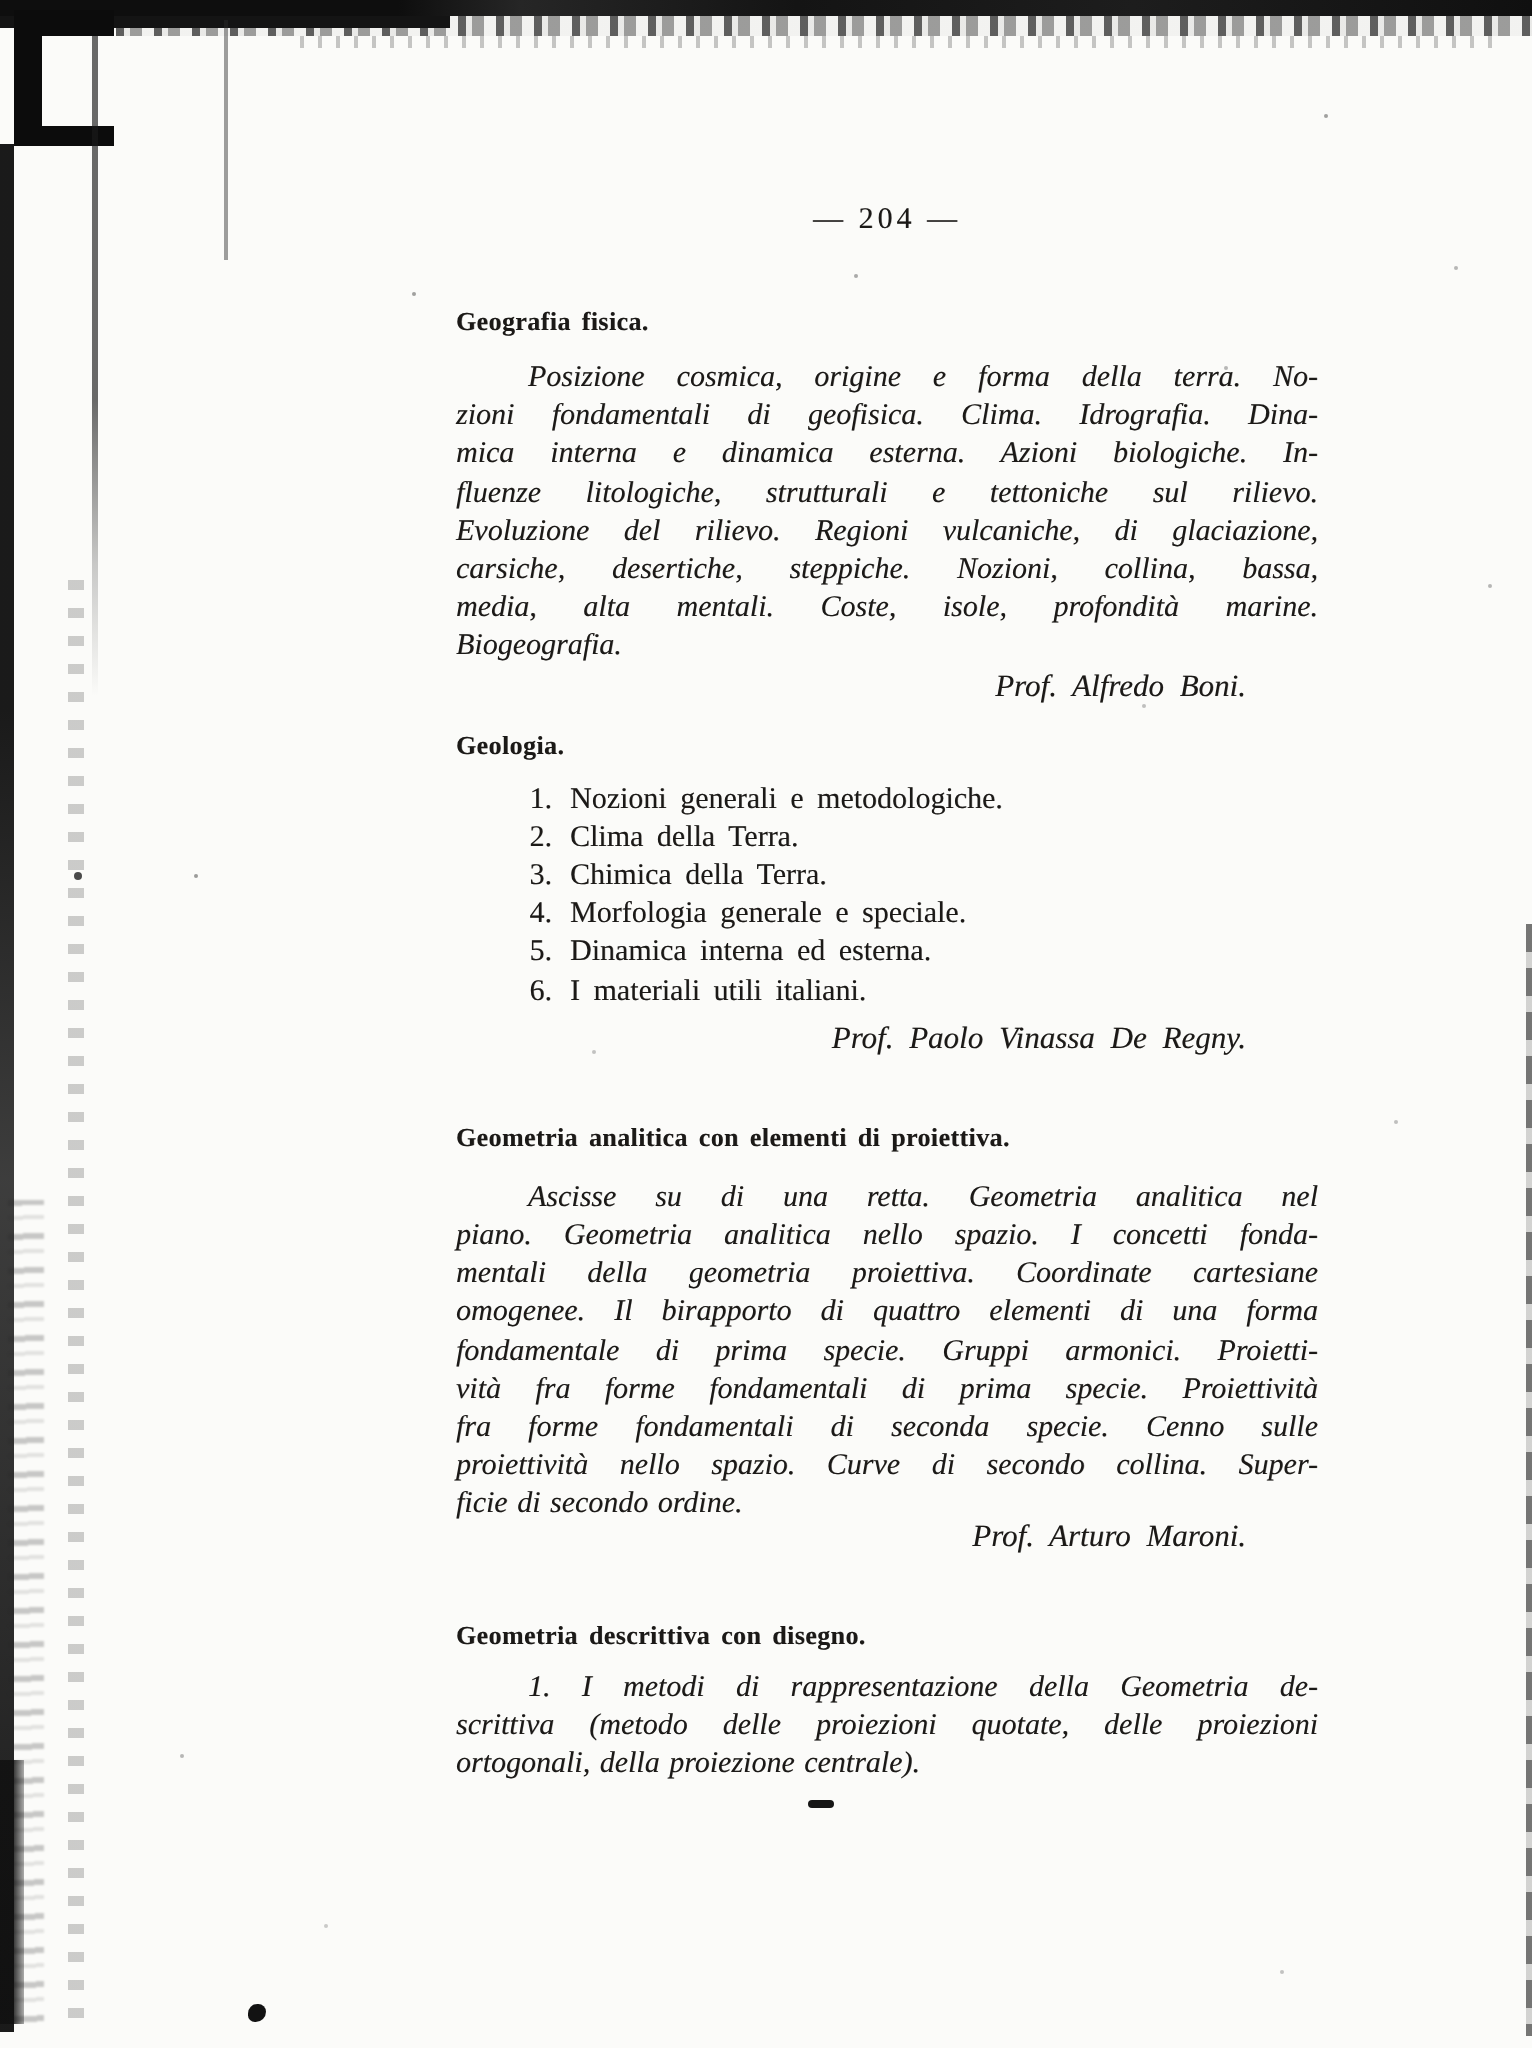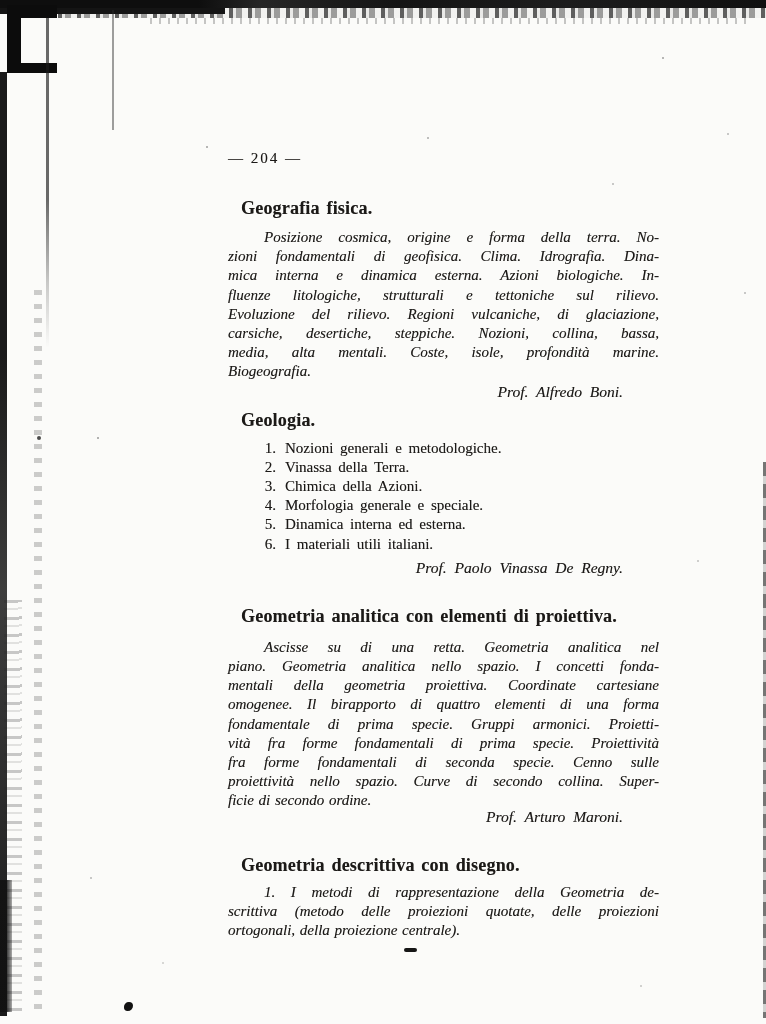--- a/index.html
+++ b/index.html
@@ -46,22 +46,22 @@
       697px 560px 0 0 rgba(80,80,80,.35),
       571px 352px 0 0 rgba(80,80,80,.35),
       90px 877px 0 0 rgba(80,80,80,.4),
       640px 985px 0 0 rgba(90,90,90,.35),
       296px 525px 0 0 rgba(90,90,90,.35),
       162px 962px 0 0 rgba(90,90,90,.3);}
   
   .content{position:absolute;left:228px;top:0;width:431px;
     font-size:15px;line-height:19.2px;
     text-shadow:.2px .2px 0 rgba(20,18,15,.4);}
-  .page-number{padding-top:101px;letter-spacing:2px;line-height:18px;margin-top:48px;}
-  .heading{font-weight:bold;font-size:18px;line-height:19px;margin-left:13px;
+  .page-number{padding-top:101px;text-align:center;letter-spacing:2px;line-height:18px;}
+  .heading{font-weight:bold;font-size:13px;line-height:19px;margin-left:0;
     word-spacing:2px;letter-spacing:.2px;}
   .para .line{text-align:justify;text-align-last:justify;word-spacing:1px;font-style:italic;}
   .para .line.first{text-indent:36px;}
   .para .line.last{text-align-last:left;}
   .professor{font-style:italic;font-weight:400;font-size:15.5px;line-height:19px;
     text-align:right;padding-right:36px;word-spacing:4px;}
   .geo-list{margin-left:34px;}
   .geo-list .item{display:flex;line-height:19.2px;}
   .geo-list .num{min-width:14px;margin-right:9px;text-align:right;}
   .geo-list .item-text{word-spacing:3px;}
@@ -112,25 +112,25 @@
 
     <div class="section">
       <div class="heading m-h2">Geologia.</div>
       <div class="geo-list m-list">
         <div class="item">
           <span class="num">1.</span>
           <span class="item-text">Nozioni generali e metodologiche.</span>
         </div>
         <div class="item">
           <span class="num">2.</span>
-          <span class="item-text">Vinassa della Terra.</span>
+          <span class="item-text">Clima della Terra.</span>
         </div>
         <div class="item">
           <span class="num">3.</span>
-          <span class="item-text">Chimica della Azioni.</span>
+          <span class="item-text">Chimica della Terra.</span>
         </div>
         <div class="item">
           <span class="num">4.</span>
           <span class="item-text">Morfologia generale e speciale.</span>
         </div>
         <div class="item">
           <span class="num">5.</span>
           <span class="item-text">Dinamica interna ed esterna.</span>
         </div>
         <div class="item">

